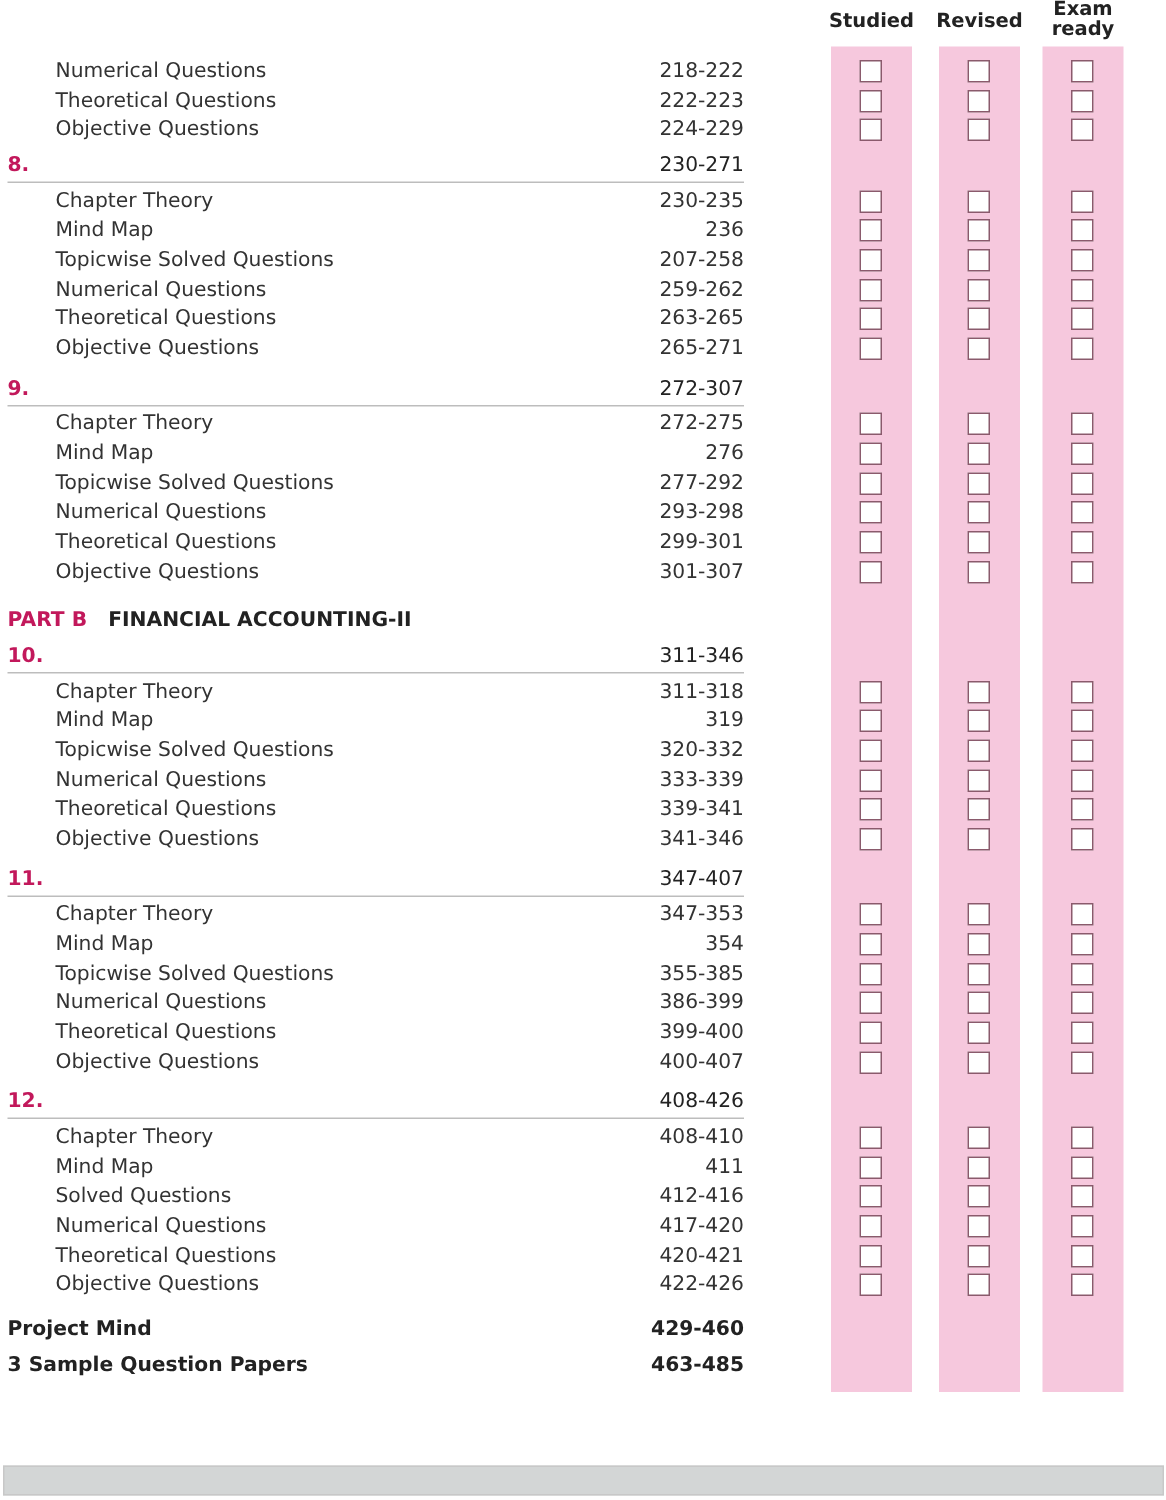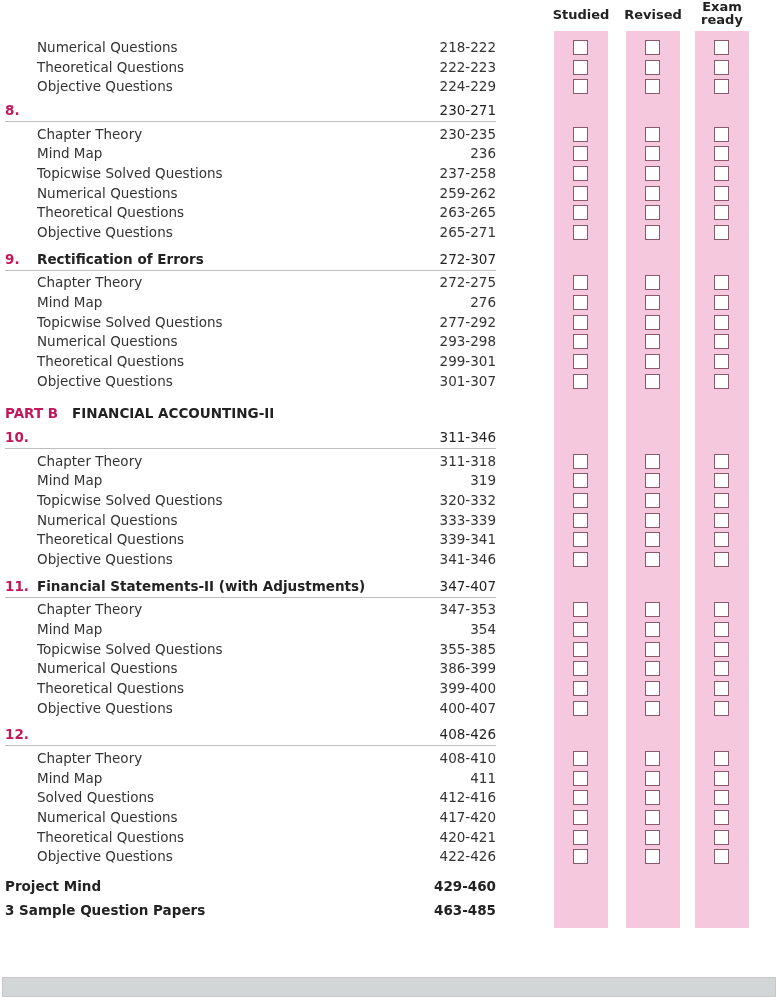--- a/index.html
+++ b/index.html
@@ -74,37 +74,36 @@
     <div class="row" style="top: 124.5px;">
       <span class="label">Chapter Theory</span>
       <span class="pages">230-235</span>
     </div>
     <div class="row" style="top: 144.2px;">
       <span class="label">Mind Map</span>
       <span class="pages">236</span>
     </div>
     <div class="row" style="top: 163.9px;">
       <span class="label">Topicwise Solved Questions</span>
-      <span class="pages">237-258</span>
+      <span class="pages">207-258</span>
     </div>
     <div class="row" style="top: 183.6px;">
       <span class="label">Numerical Questions</span>
       <span class="pages">259-262</span>
     </div>
     <div class="row" style="top: 203.3px;">
       <span class="label">Theoretical Questions</span>
       <span class="pages">263-265</span>
     </div>
     <div class="row" style="top: 223px;">
       <span class="label">Objective Questions</span>
       <span class="pages">265-271</span>
     </div>
     <div class="row chap" style="top: 249.7px;">
       <span class="num">9.</span>
-      <span class="label">Rectification of Errors</span>
       <span class="pages">272-307</span>
     </div>
     <div class="chap-rule" style="top: 269.7px;"></div>
     <div class="row" style="top: 273.2px;">
       <span class="label">Chapter Theory</span>
       <span class="pages">272-275</span>
     </div>
     <div class="row" style="top: 292.9px;">
       <span class="label">Mind Map</span>
       <span class="pages">276</span>
@@ -149,21 +148,20 @@
     <div class="row" style="top: 530.3px;">
       <span class="label">Theoretical Questions</span>
       <span class="pages">339-341</span>
     </div>
     <div class="row" style="top: 550px;">
       <span class="label">Objective Questions</span>
       <span class="pages">341-346</span>
     </div>
     <div class="row chap" style="top: 576.7px;">
       <span class="num">11.</span>
-      <span class="label">Financial Statements-II (with Adjustments)</span>
       <span class="pages">347-407</span>
     </div>
     <div class="chap-rule" style="top: 596.7px;"></div>
     <div class="row" style="top: 600.2px;">
       <span class="label">Chapter Theory</span>
       <span class="pages">347-353</span>
     </div>
     <div class="row" style="top: 619.9px;">
       <span class="label">Mind Map</span>
       <span class="pages">354</span>

